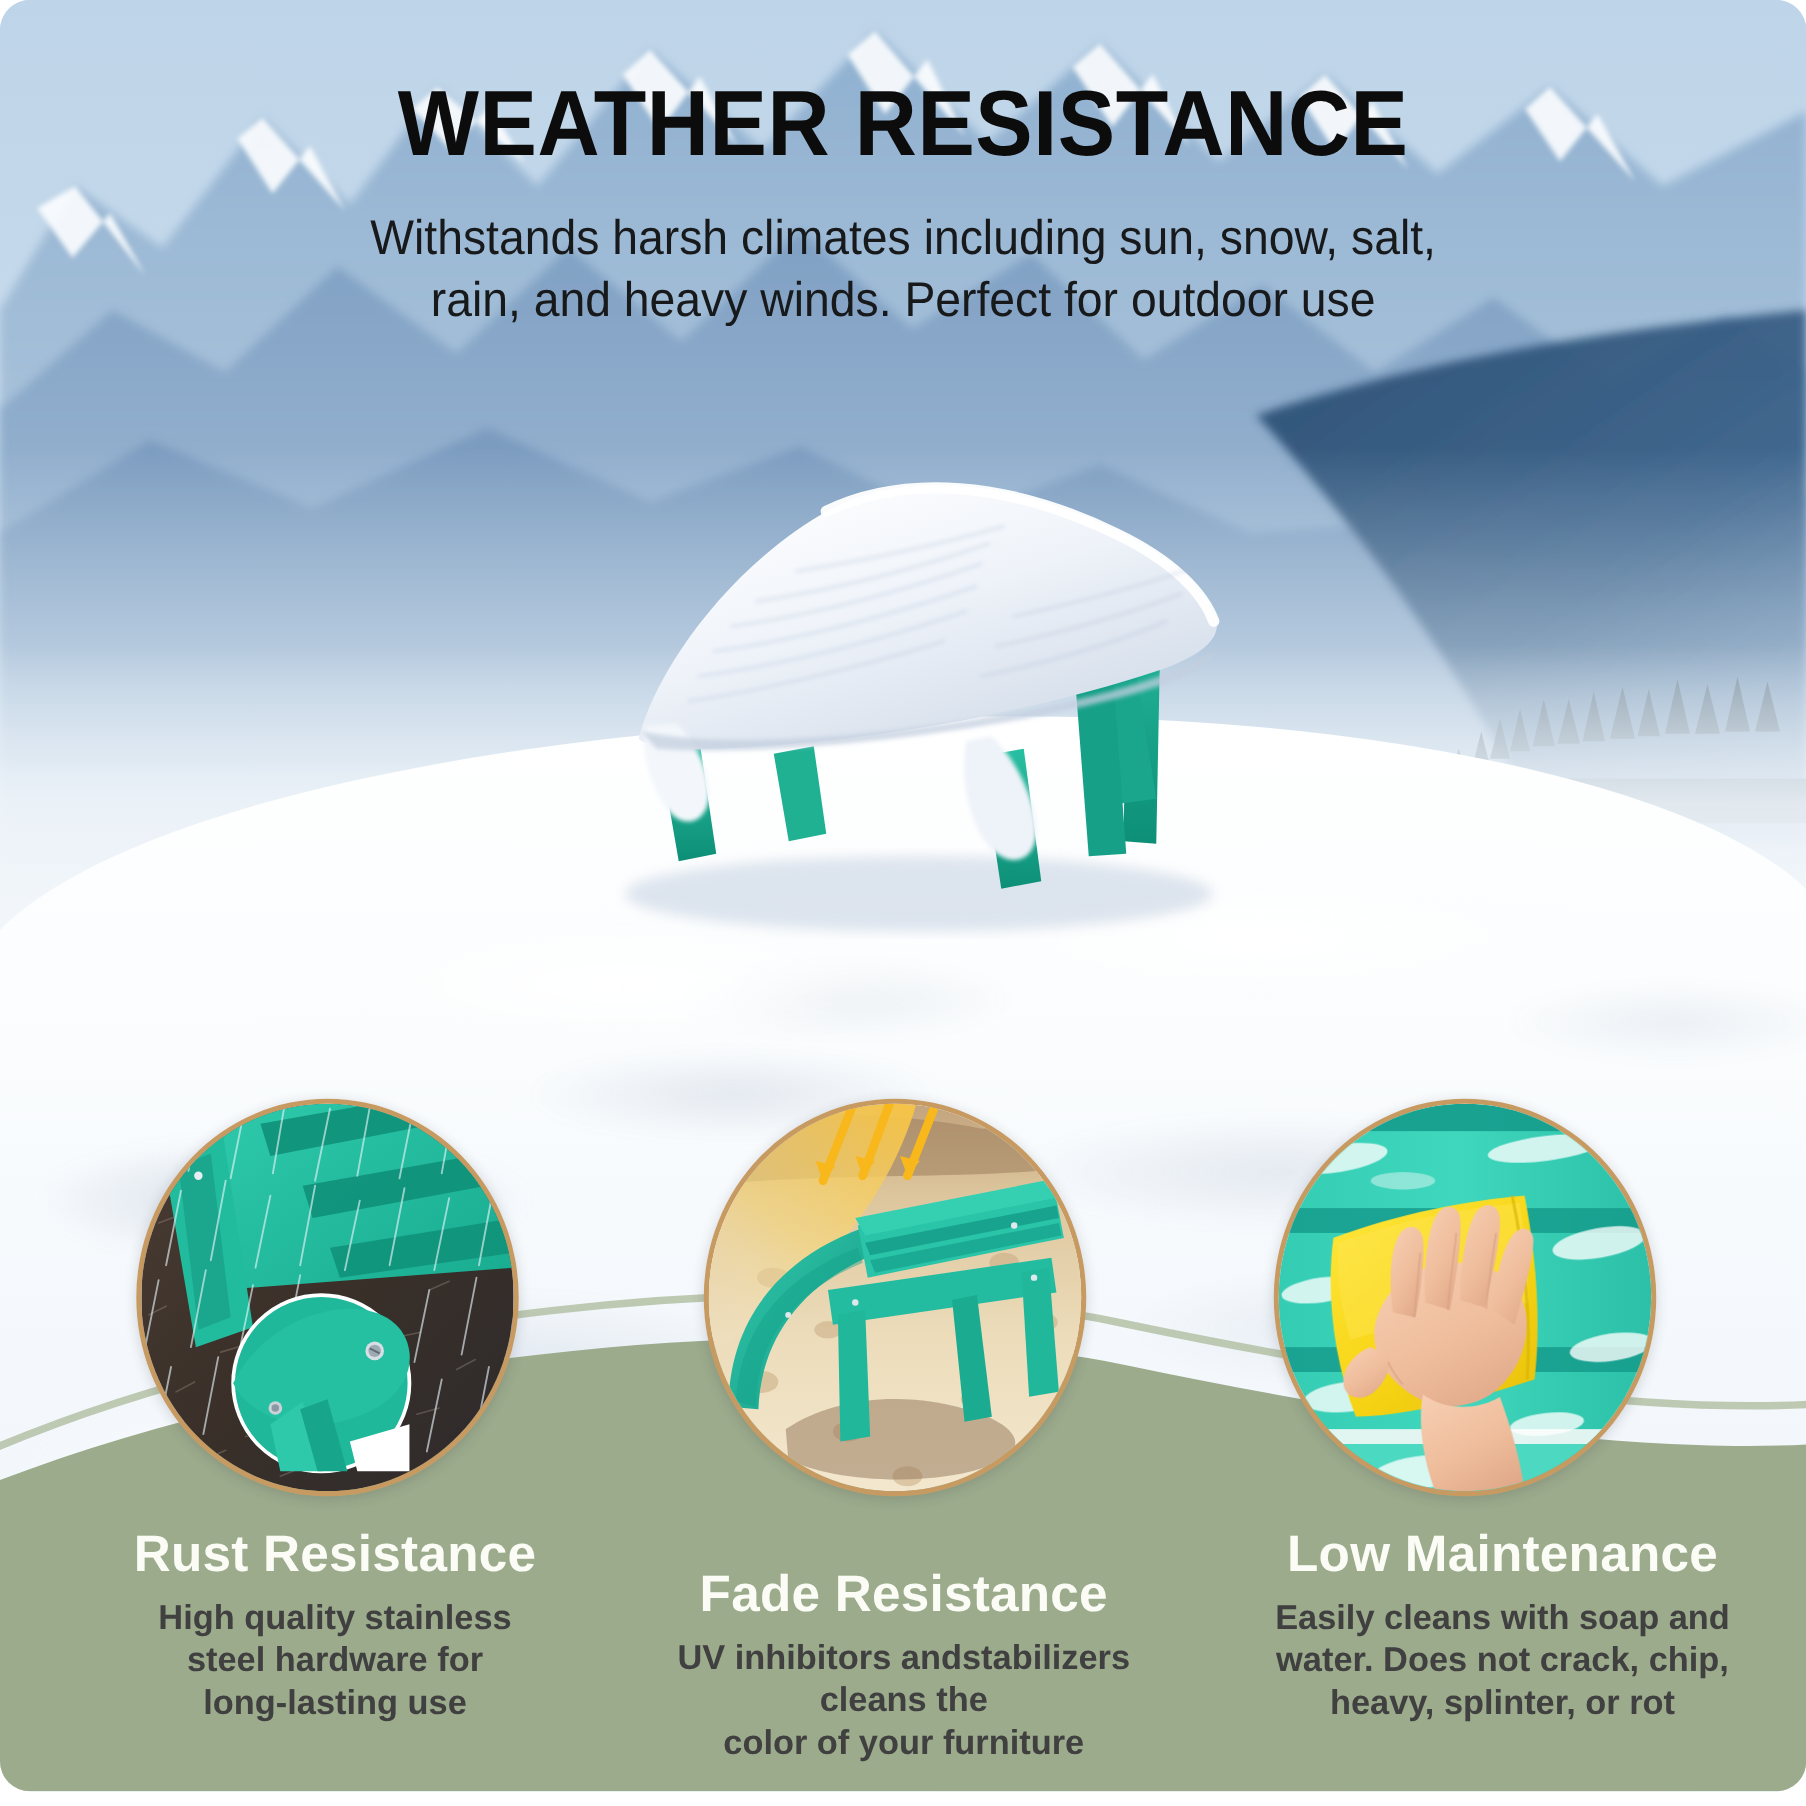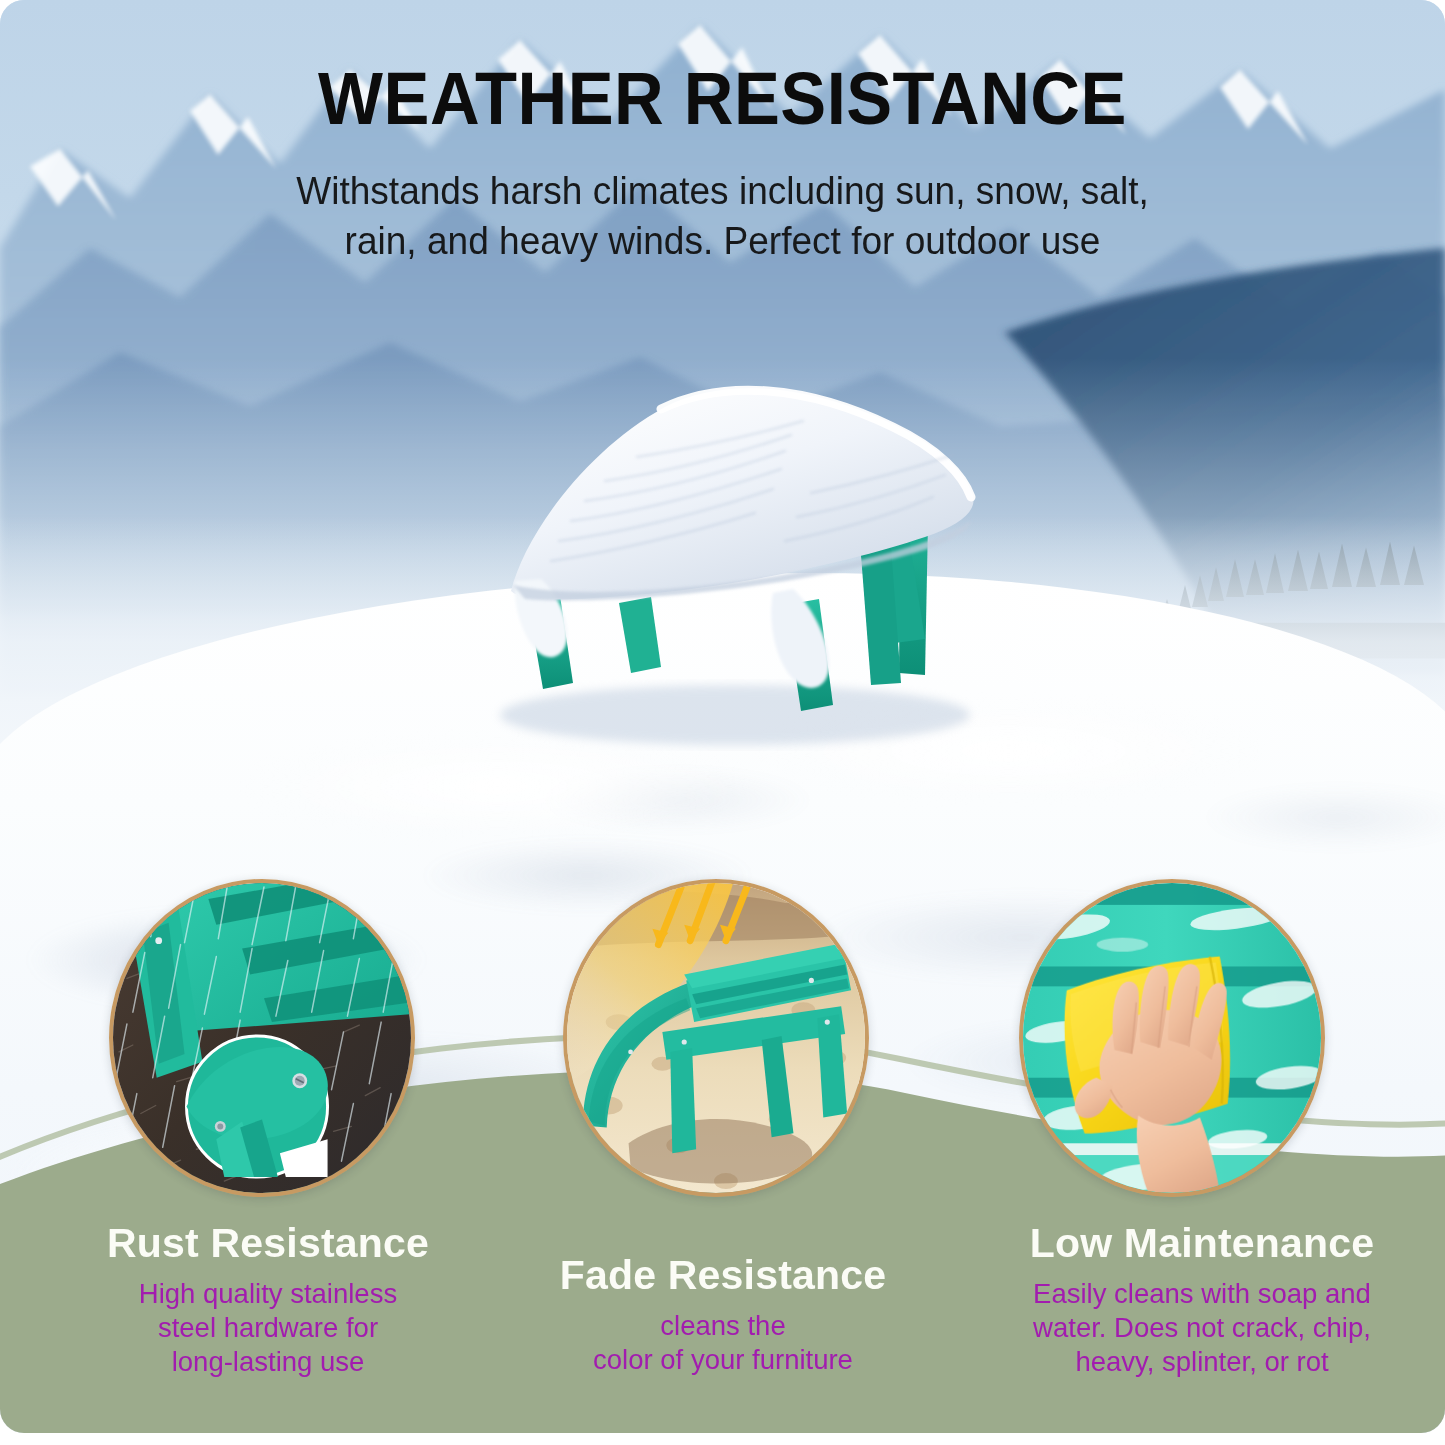--- a/index.html
+++ b/index.html
@@ -102,21 +102,21 @@
   .caption { position:absolute; width:420px; text-align:center; color:#fdfdf8; }
   #cap1 { left:58px;   top:1222px; }
   #cap2 { left:513px;  top:1222px;margin-top:32px; }
   #cap3 { left:992px;  top:1222px; }
   .cap-title {
     font-size:41px; font-weight:700; line-height:1.05;
     letter-spacing:.2px; color:#fbfcf6;
   }
   .cap-body {
     margin-top:12px;
-    font-size:27.5px; font-weight:400; line-height:1.24; color:#a21caf;text-align:center;
+    font-size:27.5px; font-weight:700; line-height:1.24; color:#404040;text-align:center;
   }
   .cap-body span { display:block; }
 </style>
 </head>
 <body>
 
 <div id="stage">
 
   <div class="scene">
     <div class="sky"></div>
@@ -575,20 +575,21 @@
     <div class="cap-body">
       <span>High quality stainless</span>
       <span>steel hardware for</span>
       <span>long-lasting use</span>
     </div>
   </div>
 
   <div class="caption" id="cap2">
     <div class="cap-title">Fade Resistance</div>
     <div class="cap-body">
+      <span>UV inhibitors andstabilizers</span>
       <span>cleans the</span>
       <span>color of your furniture</span>
     </div>
   </div>
 
   <div class="caption" id="cap3">
     <div class="cap-title">Low Maintenance</div>
     <div class="cap-body">
       <span>Easily cleans with soap and</span>
       <span>water. Does not crack, chip,</span>

